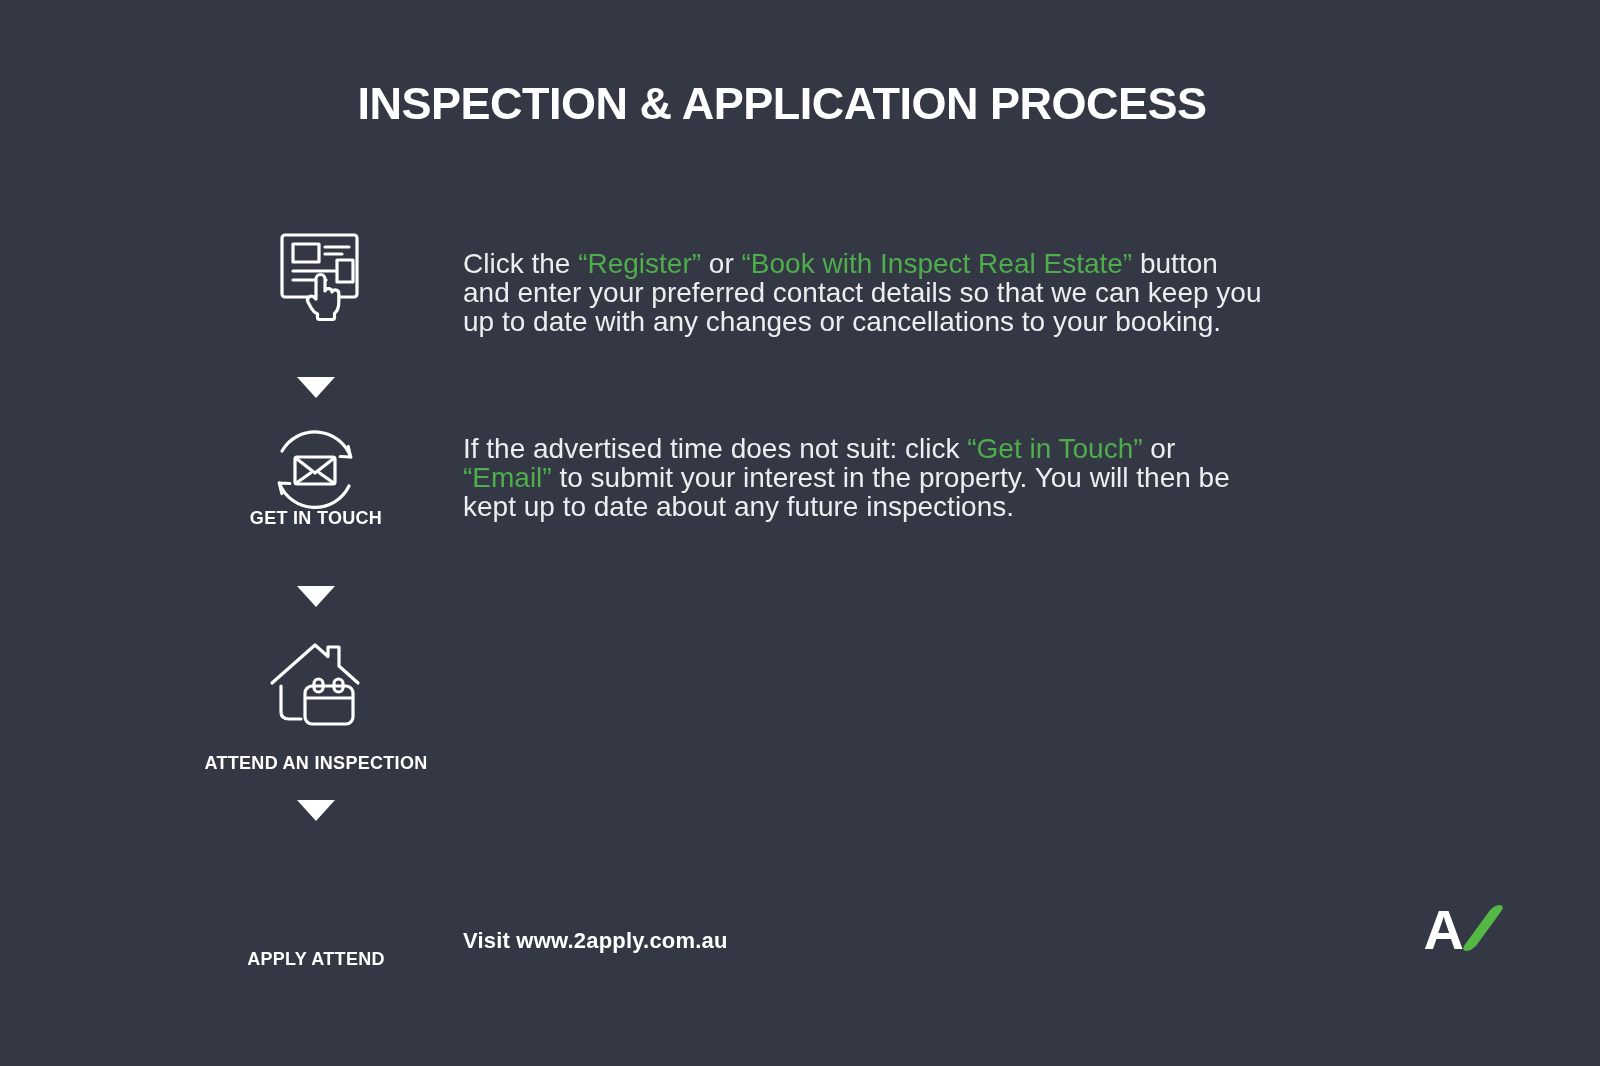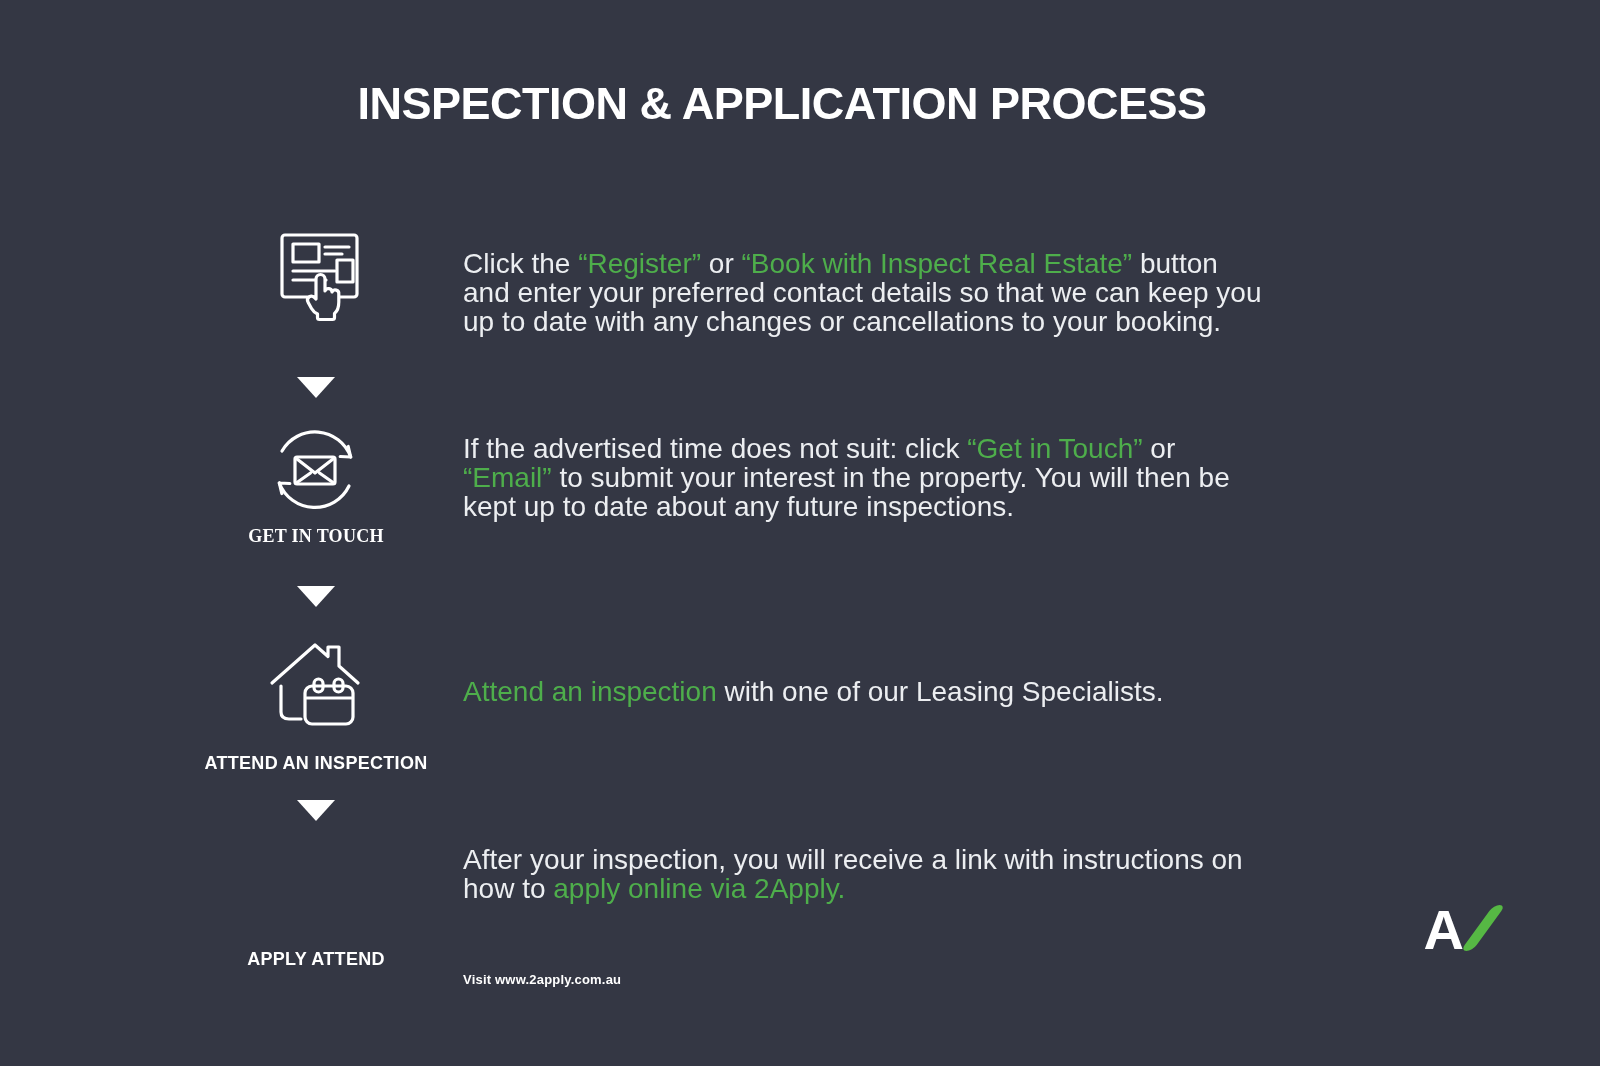--- a/index.html
+++ b/index.html
@@ -38,22 +38,22 @@
     position:absolute;left:297px;width:0;height:0;
     border-left:19px solid transparent;border-right:19px solid transparent;
     border-top:21px solid var(--text);
   }
   .step-desc{
     position:absolute;left:463px;width:800px;
     font-size:28px;line-height:29px;color:var(--body);
   }
   .step-desc .green{color:var(--accent);}
   .visit-note{
-    position:absolute;left:463px;top:972px;
-    font-size:13px;font-weight:bold;letter-spacing:0.2px;color:var(--text);
+    position:absolute;left:463px;top:928px;
+    font-size:22px;font-weight:bold;letter-spacing:0.2px;color:var(--text);
   }
   .logo{
     position:absolute;right:95px;top:897px;display:flex;align-items:center;
     font-size:56px;font-weight:bold;color:var(--text);letter-spacing:1px;
   }
   .logo-slash{
     display:inline-block;width:12px;height:46px;border-radius:6px;
     background:var(--logo-green);transform:skewX(-36deg);
     margin:0 16px 4px 12px;
   }
@@ -91,44 +91,42 @@
       <g data-name="email-sync-icon-shape">
         <rect x="28" y="35" width="40" height="27" rx="2"></rect>
         <path d="M30 37 L48 51 L66 37 M30 60.5 L43.5 51 M66 60.5 L52.5 51"></path>
         <path d="M15 29 A38 38 0 0 1 83.7 35"></path>
         <path d="M83.7 35 L81.2 24.5 M83.7 35 L73.2 34.5"></path>
         <path d="M82 64 A38 38 0 0 1 12.3 61"></path>
         <path d="M12.3 61 L14.8 71.5 M12.3 61 L22.8 61.5"></path>
       </g>
     </svg>
   </div>
-  <div class="step-label" style="top:526px;font-family:Liberation Serif, serif;" data-name="step-label-get-in-touch">GET IN TOUCH</div>
+  <div class="step-label" style="top:508px;" data-name="step-label-get-in-touch">GET IN TOUCH</div>
   <p class="step-desc" style="top:434px;" data-name="step-description-2"><span data-name="description-text">If the advertised time does not suit: click </span><span class="green" data-name="highlighted-link-text">“Get in Touch”</span><span data-name="description-text"> or </span><span class="green" data-name="highlighted-link-text">“Email”</span><span data-name="description-text"> to submit your interest in the property. You will then be kept up to date about any future inspections.</span></p>
 
   <div class="flow-arrow" style="top:586px;" data-name="down-arrow-icon"></div>
 
   <div class="step-icon" style="left:265px;top:636px;" data-name="house-calendar-icon">
     <svg width="100" height="92" viewBox="0 0 100 92">
       <g data-name="house-calendar-icon-shape">
         <path d="M7 47 L50 9 L63 20.5 L63 11 L74 11 L74 30 L93 47"></path>
         <path d="M16 50 L16 76 Q16 83 24 83 L36 83"></path>
         <rect x="40" y="50" width="48" height="38" rx="7"></rect>
         <path d="M41.5 62 H86.5"></path>
         <rect x="49" y="43" width="9" height="13" rx="4.5"></rect>
         <rect x="69" y="43" width="9" height="13" rx="4.5"></rect>
       </g>
     </svg>
   </div>
   <div class="step-label" style="top:753px;" data-name="step-label-attend-an-inspection">ATTEND AN INSPECTION</div>
-  <p class="step-desc" style="top:677px;" data-name="step-description-3"><span class="green" data-name="highlighted-link-text">Attend an inspection</span><span data-name="description-text"> with one of our Leasing Specialists.</span></p>
 
   <div class="flow-arrow" style="top:800px;" data-name="down-arrow-icon"></div>
 
   <div class="step-label" style="top:949px;" data-name="step-label-apply-online">APPLY ATTEND</div>
-  <p class="step-desc" style="top:845px;" data-name="step-description-4"><span data-name="description-text">After your inspection, you will receive a link with instructions on how to </span><span class="green" data-name="highlighted-link-text">apply online via 2Apply.</span></p>
   <div class="visit-note" data-name="visit-2apply-note">Visit www.2apply.com.au</div>
 
   <div class="logo" data-name="areal-logo">
     <span data-name="logo-letter-a">A</span>
     <span class="logo-slash" data-name="logo-slash-icon"></span>
   </div>
 
 </div>
 
 </body></html>

